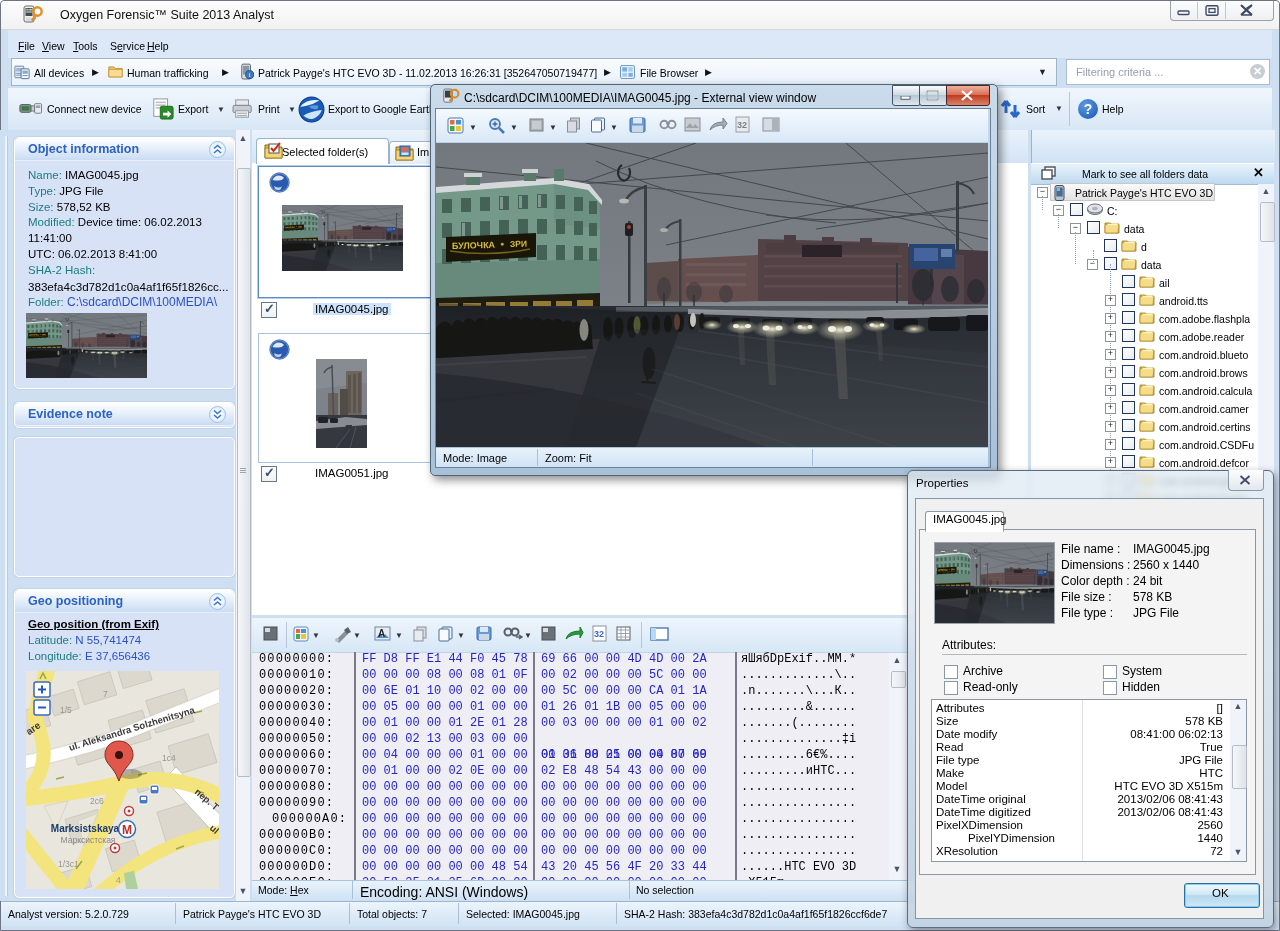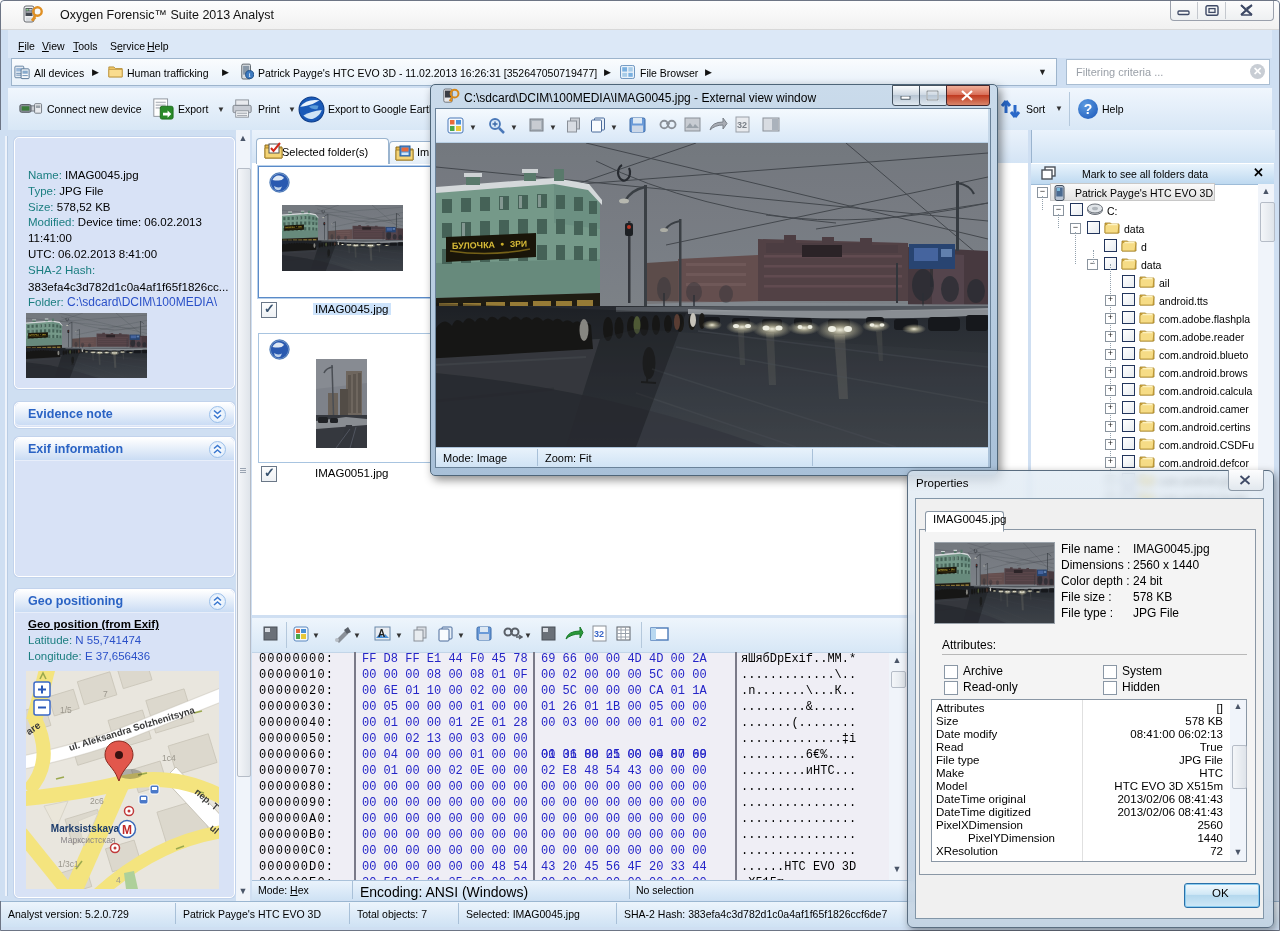--- a/index.html
+++ b/index.html
@@ -435,20 +435,26 @@
   </svg>
 <div class="abs tbtext" style="left:1026px;top:103px;">Sort</div>
 <div class="abs drar" style="left:1055px;top:104px;">▼</div>
 <div class="abs" style="left:1069px;top:92px;width:1px;height:34px;background:#b4c8dc;"></div>
 <div class="abs" style="left:1078px;top:99px;width:20px;height:20px;border-radius:50%;background:radial-gradient(circle at 7px 6px,#5a9ae0,#1a55b8);color:#fff;font-size:14px;font-weight:bold;text-align:center;line-height:20px;">?</div>
 <div class="abs tbtext" style="left:1102px;top:103px;">Help</div>
 <div id="leftdock"></div>
 <div class="abs" style="left:5px;top:136px;width:2px;height:760px;background:#eef3fb;border-right:1px solid #b8cce4;"></div>
 
 <div class="lpanel" style="top:137px;height:250px;">
+ <div class="lphead">
+      <span class="t">Object information</span>
+      <span class="chev"><svg width="9" height="11" viewBox="0 0 9 11" style="margin-top:2px;">
+          <path d="M1 4.5 L4.5 1.5 L8 4.5 M1 9 L4.5 6 L8 9" stroke="#3a78d0" stroke-width="1.6" fill="none"></path>
+        </svg></span>
+    </div>
  <div class="ltext" style="position:absolute;left:13px;top:30px;width:205px;">
   <span class="lbl">Name:</span> IMAG0045.jpg<br>
   <span class="lbl">Type:</span> JPG File<br>
   <span class="lbl">Size:</span> 578,52 KB<br>
   <span class="lbl">Modified:</span> Device time: 06.02.2013<br>
   11:41:00<br>
   UTC: 06.02.2013 8:41:00<br>
   <span class="lbl">SHA-2 Hash:</span><br>
   <span style="font-size:11.6px;">383efa4c3d782d1c0a4af1f65f1826cc...</span><br>
   <span style="white-space:nowrap;"><span class="lbl">Folder:</span> <span class="lnk" style="font-size:12px;">C:\sdcard\DCIM\100MEDIA\</span></span>
@@ -461,26 +467,20 @@
 <div class="lpanel" style="top:402px;height:24px;border-radius:5px;">
  <div class="lphead" style="border-radius:5px;">
       <span class="t">Evidence note</span>
       <span class="chev"><svg width="9" height="11" viewBox="0 0 9 11" style="margin-top:2px;">
           <path d="M1 1.5 L4.5 4.5 L8 1.5 M1 6 L4.5 9 L8 6" stroke="#3a78d0" stroke-width="1.6" fill="none"></path>
         </svg></span>
     </div>
 </div>
 
 <div class="lpanel" style="top:437px;height:138px;">
- <div class="lphead">
-      <span class="t">Exif information</span>
-      <span class="chev"><svg width="9" height="11" viewBox="0 0 9 11" style="margin-top:2px;">
-          <path d="M1 4.5 L4.5 1.5 L8 4.5 M1 9 L4.5 6 L8 9" stroke="#3a78d0" stroke-width="1.6" fill="none"></path>
-        </svg></span>
-    </div>
 </div>
 
 <div class="lpanel" style="top:589px;height:307px;">
  <div class="lphead">
       <span class="t">Geo positioning</span>
       <span class="chev"><svg width="9" height="11" viewBox="0 0 9 11" style="margin-top:2px;">
           <path d="M1 4.5 L4.5 1.5 L8 4.5 M1 9 L4.5 6 L8 9" stroke="#3a78d0" stroke-width="1.6" fill="none"></path>
         </svg></span>
     </div>
  <div class="ltext" style="position:absolute;left:13px;top:27px;width:200px;">
@@ -705,21 +705,21 @@
 <div class="hexrow" style="top:1px;"><span class="ofs" style="position:absolute;left:7px;">00000000:</span><span class="hx" style="position:absolute;left:110px;">FF D8 FF E1 44 F0 45 78</span><span class="hx" style="position:absolute;left:289px;">69 66 00 00 4D 4D 00 2A</span><span style="position:absolute;left:489px;">яШябDрExif..MM.*</span></div>
 <div class="hexrow" style="top:17px;"><span class="ofs" style="position:absolute;left:7px;">00000010:</span><span class="hx" style="position:absolute;left:110px;">00 00 00 08 00 08 01 0F</span><span class="hx" style="position:absolute;left:289px;">00 02 00 00 00 5C 00 00</span><span style="position:absolute;left:489px;">.............\..</span></div>
 <div class="hexrow" style="top:33px;"><span class="ofs" style="position:absolute;left:7px;">00000020:</span><span class="hx" style="position:absolute;left:110px;">00 6E 01 10 00 02 00 00</span><span class="hx" style="position:absolute;left:289px;">00 5C 00 00 00 CA 01 1A</span><span style="position:absolute;left:489px;">.n.......\...К..</span></div>
 <div class="hexrow" style="top:49px;"><span class="ofs" style="position:absolute;left:7px;">00000030:</span><span class="hx" style="position:absolute;left:110px;">00 05 00 00 00 01 00 00</span><span class="hx" style="position:absolute;left:289px;">01 26 01 1B 00 05 00 00</span><span style="position:absolute;left:489px;">.........&amp;......</span></div>
 <div class="hexrow" style="top:65px;"><span class="ofs" style="position:absolute;left:7px;">00000040:</span><span class="hx" style="position:absolute;left:110px;">00 01 00 00 01 2E 01 28</span><span class="hx" style="position:absolute;left:289px;">00 03 00 00 00 01 00 02</span><span style="position:absolute;left:489px;">.......(........</span></div>
 <div class="hexrow" style="top:81px;"><span class="ofs" style="position:absolute;left:7px;">00000050:</span><span class="hx" style="position:absolute;left:110px;">00 00 02 13 00 03 00 00</span><span class="hx" style="position:absolute;left:289px;margin-top:16px;">00 01 00 01 00 00 87 69</span><span style="position:absolute;left:489px;">..............‡i</span></div>
 <div class="hexrow" style="top:97px;"><span class="ofs" style="position:absolute;left:7px;">00000060:</span><span class="hx" style="position:absolute;left:110px;">00 04 00 00 00 01 00 00</span><span class="hx" style="position:absolute;left:289px;">01 36 88 25 00 04 00 00</span><span style="position:absolute;left:489px;">.........6€%....</span></div>
 <div class="hexrow" style="top:113px;"><span class="ofs" style="position:absolute;left:7px;">00000070:</span><span class="hx" style="position:absolute;left:110px;">00 01 00 00 02 0E 00 00</span><span class="hx" style="position:absolute;left:289px;">02 E8 48 54 43 00 00 00</span><span style="position:absolute;left:489px;">.........иHTC...</span></div>
 <div class="hexrow" style="top:129px;"><span class="ofs" style="position:absolute;left:7px;">00000080:</span><span class="hx" style="position:absolute;left:110px;">00 00 00 00 00 00 00 00</span><span class="hx" style="position:absolute;left:289px;">00 00 00 00 00 00 00 00</span><span style="position:absolute;left:489px;">................</span></div>
 <div class="hexrow" style="top:145px;"><span class="ofs" style="position:absolute;left:7px;">00000090:</span><span class="hx" style="position:absolute;left:110px;">00 00 00 00 00 00 00 00</span><span class="hx" style="position:absolute;left:289px;">00 00 00 00 00 00 00 00</span><span style="position:absolute;left:489px;">................</span></div>
-<div class="hexrow" style="top:161px;"><span class="ofs" style="position:absolute;left:7px;">000000A0:</span><span class="hx" style="position:absolute;left:110px;">00 00 00 00 00 00 00 00</span><span class="hx" style="position:absolute;left:289px;">00 00 00 00 00 00 00 00</span><span style="position:absolute;left:489px;">................</span></div>
+<div class="hexrow" style="top:161px;"><span class="ofs" style="position:absolute;left:20px;">000000A0:</span><span class="hx" style="position:absolute;left:110px;">00 00 00 00 00 00 00 00</span><span class="hx" style="position:absolute;left:289px;">00 00 00 00 00 00 00 00</span><span style="position:absolute;left:489px;">................</span></div>
 <div class="hexrow" style="top:177px;"><span class="ofs" style="position:absolute;left:7px;">000000B0:</span><span class="hx" style="position:absolute;left:110px;">00 00 00 00 00 00 00 00</span><span class="hx" style="position:absolute;left:289px;">00 00 00 00 00 00 00 00</span><span style="position:absolute;left:489px;">................</span></div>
 <div class="hexrow" style="top:193px;"><span class="ofs" style="position:absolute;left:7px;">000000C0:</span><span class="hx" style="position:absolute;left:110px;">00 00 00 00 00 00 00 00</span><span class="hx" style="position:absolute;left:289px;">00 00 00 00 00 00 00 00</span><span style="position:absolute;left:489px;">................</span></div>
 <div class="hexrow" style="top:209px;"><span class="ofs" style="position:absolute;left:7px;">000000D0:</span><span class="hx" style="position:absolute;left:110px;">00 00 00 00 00 00 48 54</span><span class="hx" style="position:absolute;left:289px;">43 20 45 56 4F 20 33 44</span><span style="position:absolute;left:489px;">......HTC EVO 3D</span></div>
 <div class="hexrow" style="top:225px;"><span class="ofs" style="position:absolute;left:7px;">000000E0:</span><span class="hx" style="position:absolute;left:110px;">20 58 35 31 35 6D 00 00</span><span class="hx" style="position:absolute;left:289px;">00 00 00 00 00 00 00 00</span><span style="position:absolute;left:489px;"> X515m..........</span></div>
 </div>
 <div class="abs" style="left:354px;top:652px;width:2px;height:228px;background:#7a7a88;"></div>
 <div class="abs" style="left:533px;top:652px;width:2px;height:228px;background:#7a7a88;"></div>
 <div class="abs" style="left:735px;top:652px;width:2px;height:228px;background:#7a7a88;"></div>
 <div class="abs sb" style="left:889px;top:653px;width:16px;height:227px;"></div>
 <div class="abs sbarrow" style="left:890px;top:655px;width:14px;height:14px;">▲</div>

